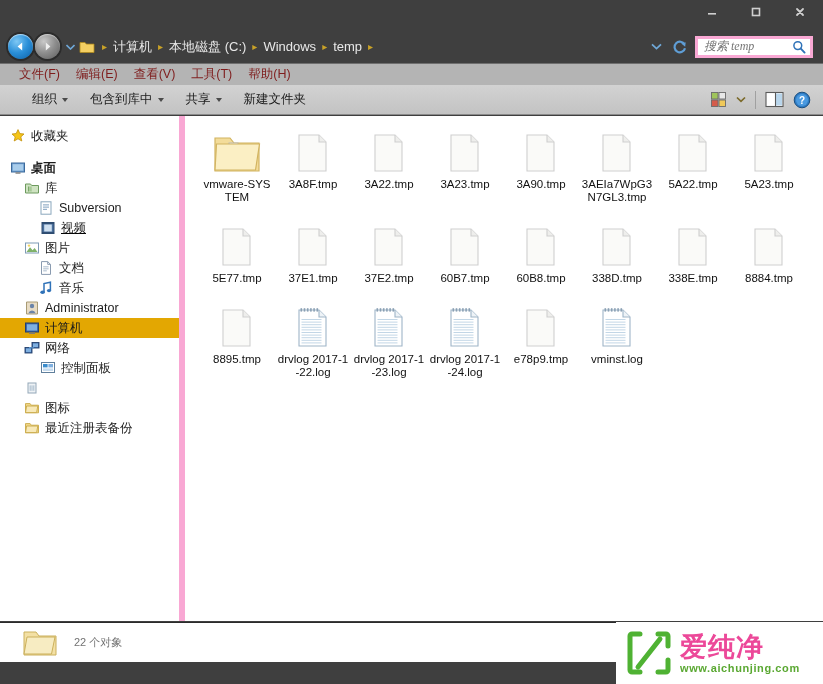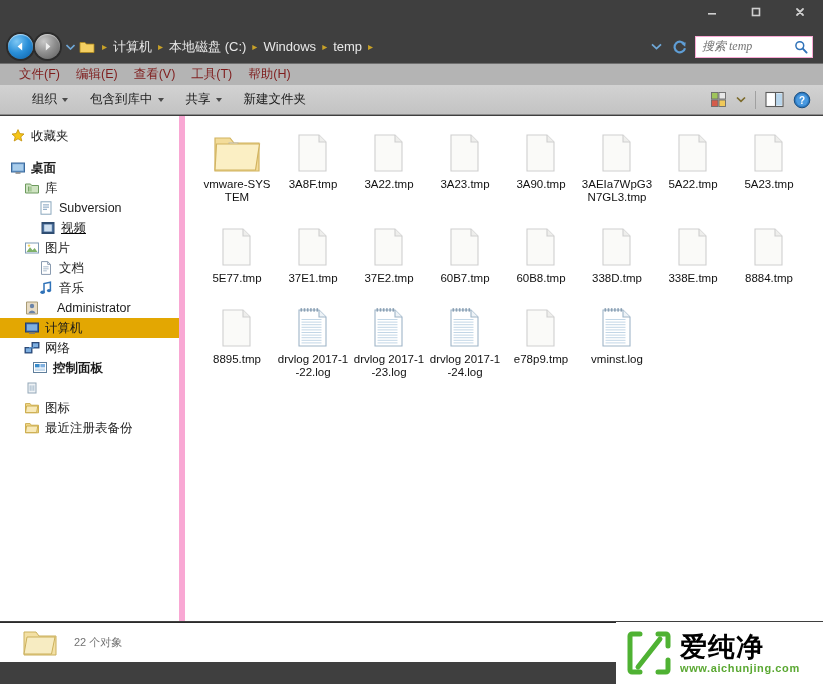--- a/index.html
+++ b/index.html
@@ -68,21 +68,21 @@
     color: #e8e8e8; font-size: 13px; padding: 0 3px; white-space: nowrap;
   }
   .crumbsep {
     color: #c9a227; font-size: 10px; padding: 0 3px; line-height: 1;
   }
   #addrRight { display: flex; align-items: center; margin-right: 10px; gap: 7px; }
   #addrDrop { width: 14px; height: 14px; display:flex; align-items:center; justify-content:center; }
   #refreshBtn { width: 18px; height: 18px; display:flex; align-items:center; justify-content:center; }
   #searchbox {
     width: 118px; height: 22px; background: #ffffff;
-    border: 1px solid #f9a8d4;
+    border: 3px solid #f9a8d4;
     display: flex; align-items: center; padding: 0 3px 0 6px;
   }
   #searchinput {
     border: 0; outline: 0; flex: 1; width: 100%;
     font-family: "Liberation Serif", "DejaVu Serif", serif;
     font-style: italic; font-size: 12px; color: #444;
     background: transparent;
   }
   #searchicon { width: 16px; height: 16px; flex: 0 0 16px; display:flex; align-items:center; justify-content:center;}
 
@@ -182,21 +182,21 @@
   
   #watermark {
     position: absolute; right: 0; top: 622px;
     width: 207px; height: 62px;
     background: #ffffff;
     display: flex; align-items: center; padding-left: 10px;
   }
   #wmLogo { width: 46px; height: 46px; flex: 0 0 46px; }
   #wmText { margin-left: 8px; display: flex; flex-direction: column; }
   #wmTitle {
-    font-size: 27px; font-weight: bold; color: #000000;
+    font-size: 27px; font-weight: bold; color: #ec4899;
     letter-spacing: 1px; line-height: 30px;
   }
   #wmUrl {
     font-size: 11px; font-weight: bold; color: #5aa832;
     letter-spacing: .6px; line-height: 13px;
   }
   #bottomStrip {
     position: absolute; left: 0; top: 662px; width: 616px; height: 22px;
     background: #3f3f3f;
   }
@@ -420,21 +420,21 @@
         <div class="treerow" style="padding-left: 38px;">
           <span class="ticon">
             <svg width="16" height="16" viewBox="0 0 16 16">
               <path d="M6 12.2 V3.6 L12.4 2.2 V10.6" fill="none" stroke="#2f72b8" stroke-width="1.5"></path>
               <ellipse cx="4.6" cy="12.2" rx="2.3" ry="1.8" fill="#2f72b8"></ellipse>
               <ellipse cx="11" cy="10.6" rx="2.1" ry="1.7" fill="#2f72b8"></ellipse>
             </svg>
           </span>
           <span class="tlabel">音乐</span>
         </div>
-        <div class="treerow" style="padding-left: 24px; gap: 12px;">
+        <div class="treerow" style="padding-left: 24px;">
           <span class="ticon">
             <svg width="16" height="16" viewBox="0 0 16 16">
               <path d="M2.5 2 h11 v12 h-11 Z" fill="#e8dcc4" stroke="#a89a74" stroke-width="1"></path>
               <circle cx="8" cy="6" r="2.2" fill="#6b84a8"></circle>
               <path d="M4.4 13.2 A3.8 3.8 0 0 1 11.6 13.2 Z" fill="#6b84a8"></path>
             </svg>
           </span>
           <span class="tlabel">Administrator</span>
         </div>
         <div class="treerow selected" style="padding-left: 24px;">
@@ -452,21 +452,21 @@
             <svg width="16" height="16" viewBox="0 0 16 16">
               <rect x="1" y="7.5" width="7" height="5.5" fill="#3a63a0" stroke="#24406c" stroke-width=".9"></rect>
               <rect x="2" y="8.4" width="5" height="3.7" fill="#7fb0e0"></rect>
               <rect x="8" y="2.5" width="7" height="5.5" fill="#3a63a0" stroke="#24406c" stroke-width=".9"></rect>
               <rect x="9" y="3.4" width="5" height="3.7" fill="#7fb0e0"></rect>
               <path d="M5 7.5 L10 8" stroke="#5f9ed6" stroke-width="1.2"></path>
             </svg>
           </span>
           <span class="tlabel">网络</span>
         </div>
-        <div class="treerow" style="padding-left: 32px; font-weight: bold;">
+        <div class="treerow" style="padding-left: 40px;">
           <span class="ticon">
             <svg width="16" height="16" viewBox="0 0 16 16">
               <rect x="1.5" y="2.5" width="13" height="10" fill="#ffffff" stroke="#5f7f9c" stroke-width="1"></rect>
               <rect x="3" y="4" width="4.6" height="3.4" fill="#3a8ccc"></rect>
               <rect x="8.4" y="4" width="4.6" height="3.4" fill="#7fb0e0"></rect>
               <rect x="3" y="8.4" width="10" height="2.6" fill="#c7dcee"></rect>
             </svg>
           </span>
           <span class="tlabel">控制面板</span>
         </div>

